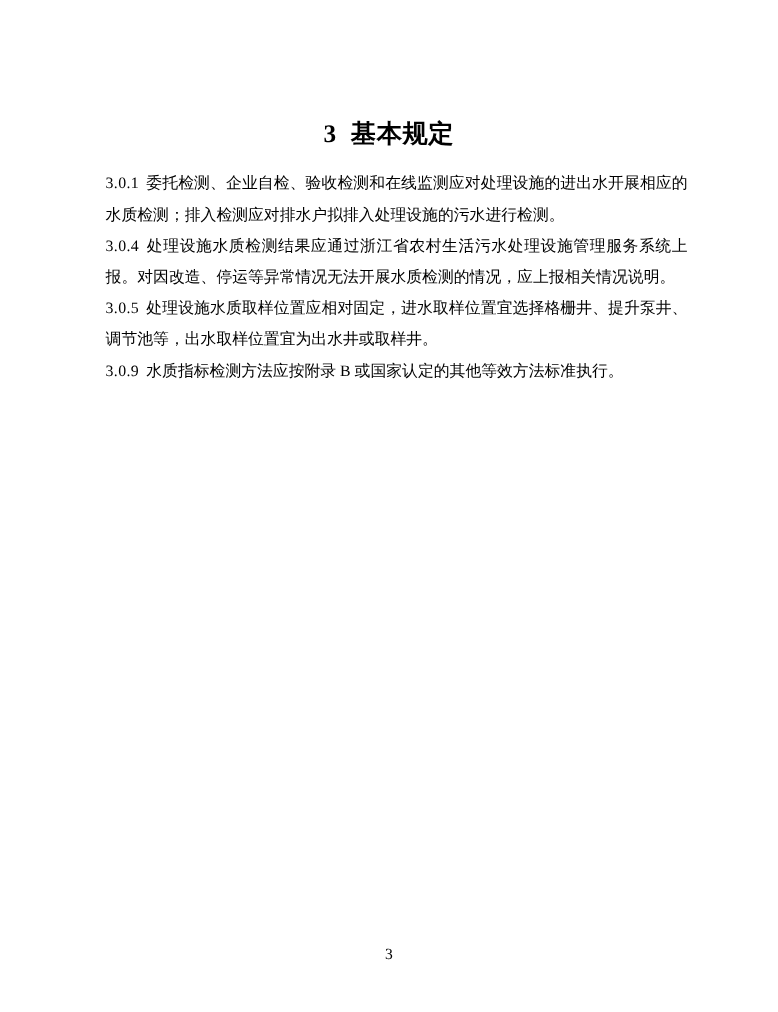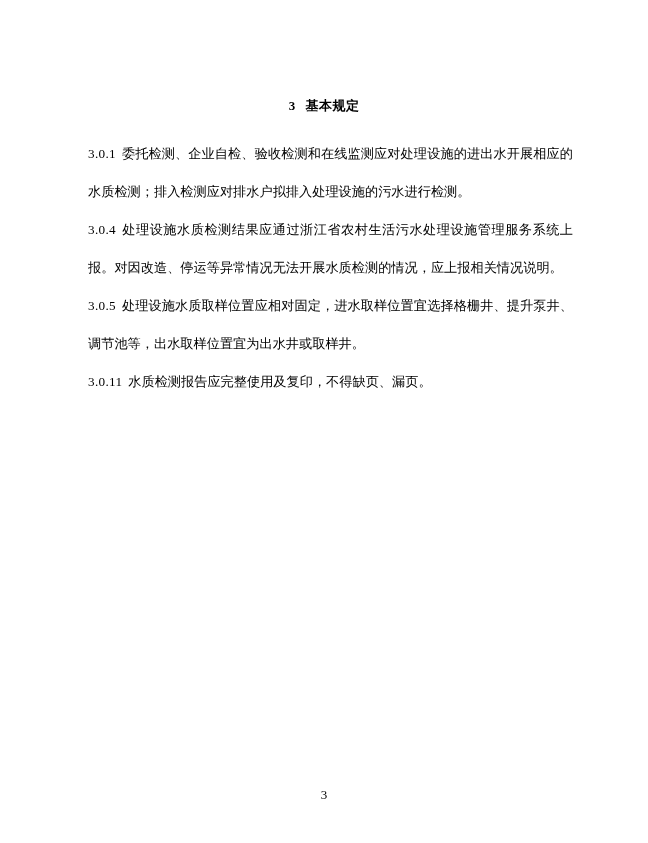--- a/index.html
+++ b/index.html
@@ -13,30 +13,30 @@
     height: 843px;
     background: #ffffff;
     color: #000000;
     font-family: "Liberation Serif", "DejaVu Serif", serif;
     overflow: hidden;
     box-sizing: border-box;
   }
   .section-title {
     padding-top: 86px;
     text-align: center;
-    font-size: 13px;
+    font-size: 21px;
     line-height: 22px;
     font-weight: bold;
     word-spacing: 6px;
     letter-spacing: 0.5px;
   }
   .clauses {
     margin: 18px 75px 0 88px; 
     font-size: 13.2px;
-    line-height: 38px;
+    line-height: 26px;
     text-align: justify;
     text-align-last: left;
   }
   .clause {
     margin: 0;
     padding: 0;
   }
   .clause-number {
     margin-right: 6px;
     letter-spacing: 0.3px;
@@ -55,18 +55,18 @@
 <body>
 
 <div class="page">
 
   <h1 class="section-title">3 基本规定</h1>
 
   <div class="clauses">
     <p class="clause"><span class="clause-number">3.0.1</span><span class="clause-text">委托检测、企业自检、验收检测和在线监测应对处理设施的进出水开展相应的水质检测；排入检测应对排水户拟排入处理设施的污水进行检测。</span></p>
     <p class="clause"><span class="clause-number">3.0.4</span><span class="clause-text">处理设施水质检测结果应通过浙江省农村生活污水处理设施管理服务系统上报。对因改造、停运等异常情况无法开展水质检测的情况，应上报相关情况说明。</span></p>
     <p class="clause"><span class="clause-number">3.0.5</span><span class="clause-text">处理设施水质取样位置应相对固定，进水取样位置宜选择格栅井、提升泵井、调节池等，出水取样位置宜为出水井或取样井。</span></p>
-    <p class="clause"><span class="clause-number">3.0.11</span><span class="clause-text">水质检测报告应完整使用及复印，不得缺页、漏页。</span></p>
+    <p class="clause"><span class="clause-number">3.0.9</span><span class="clause-text">水质指标检测方法应按附录 B 或国家认定的其他等效方法标准执行。</span></p>
   </div>
 
   <div class="page-number">3</div>
 
 </div>
 
 </body></html>

